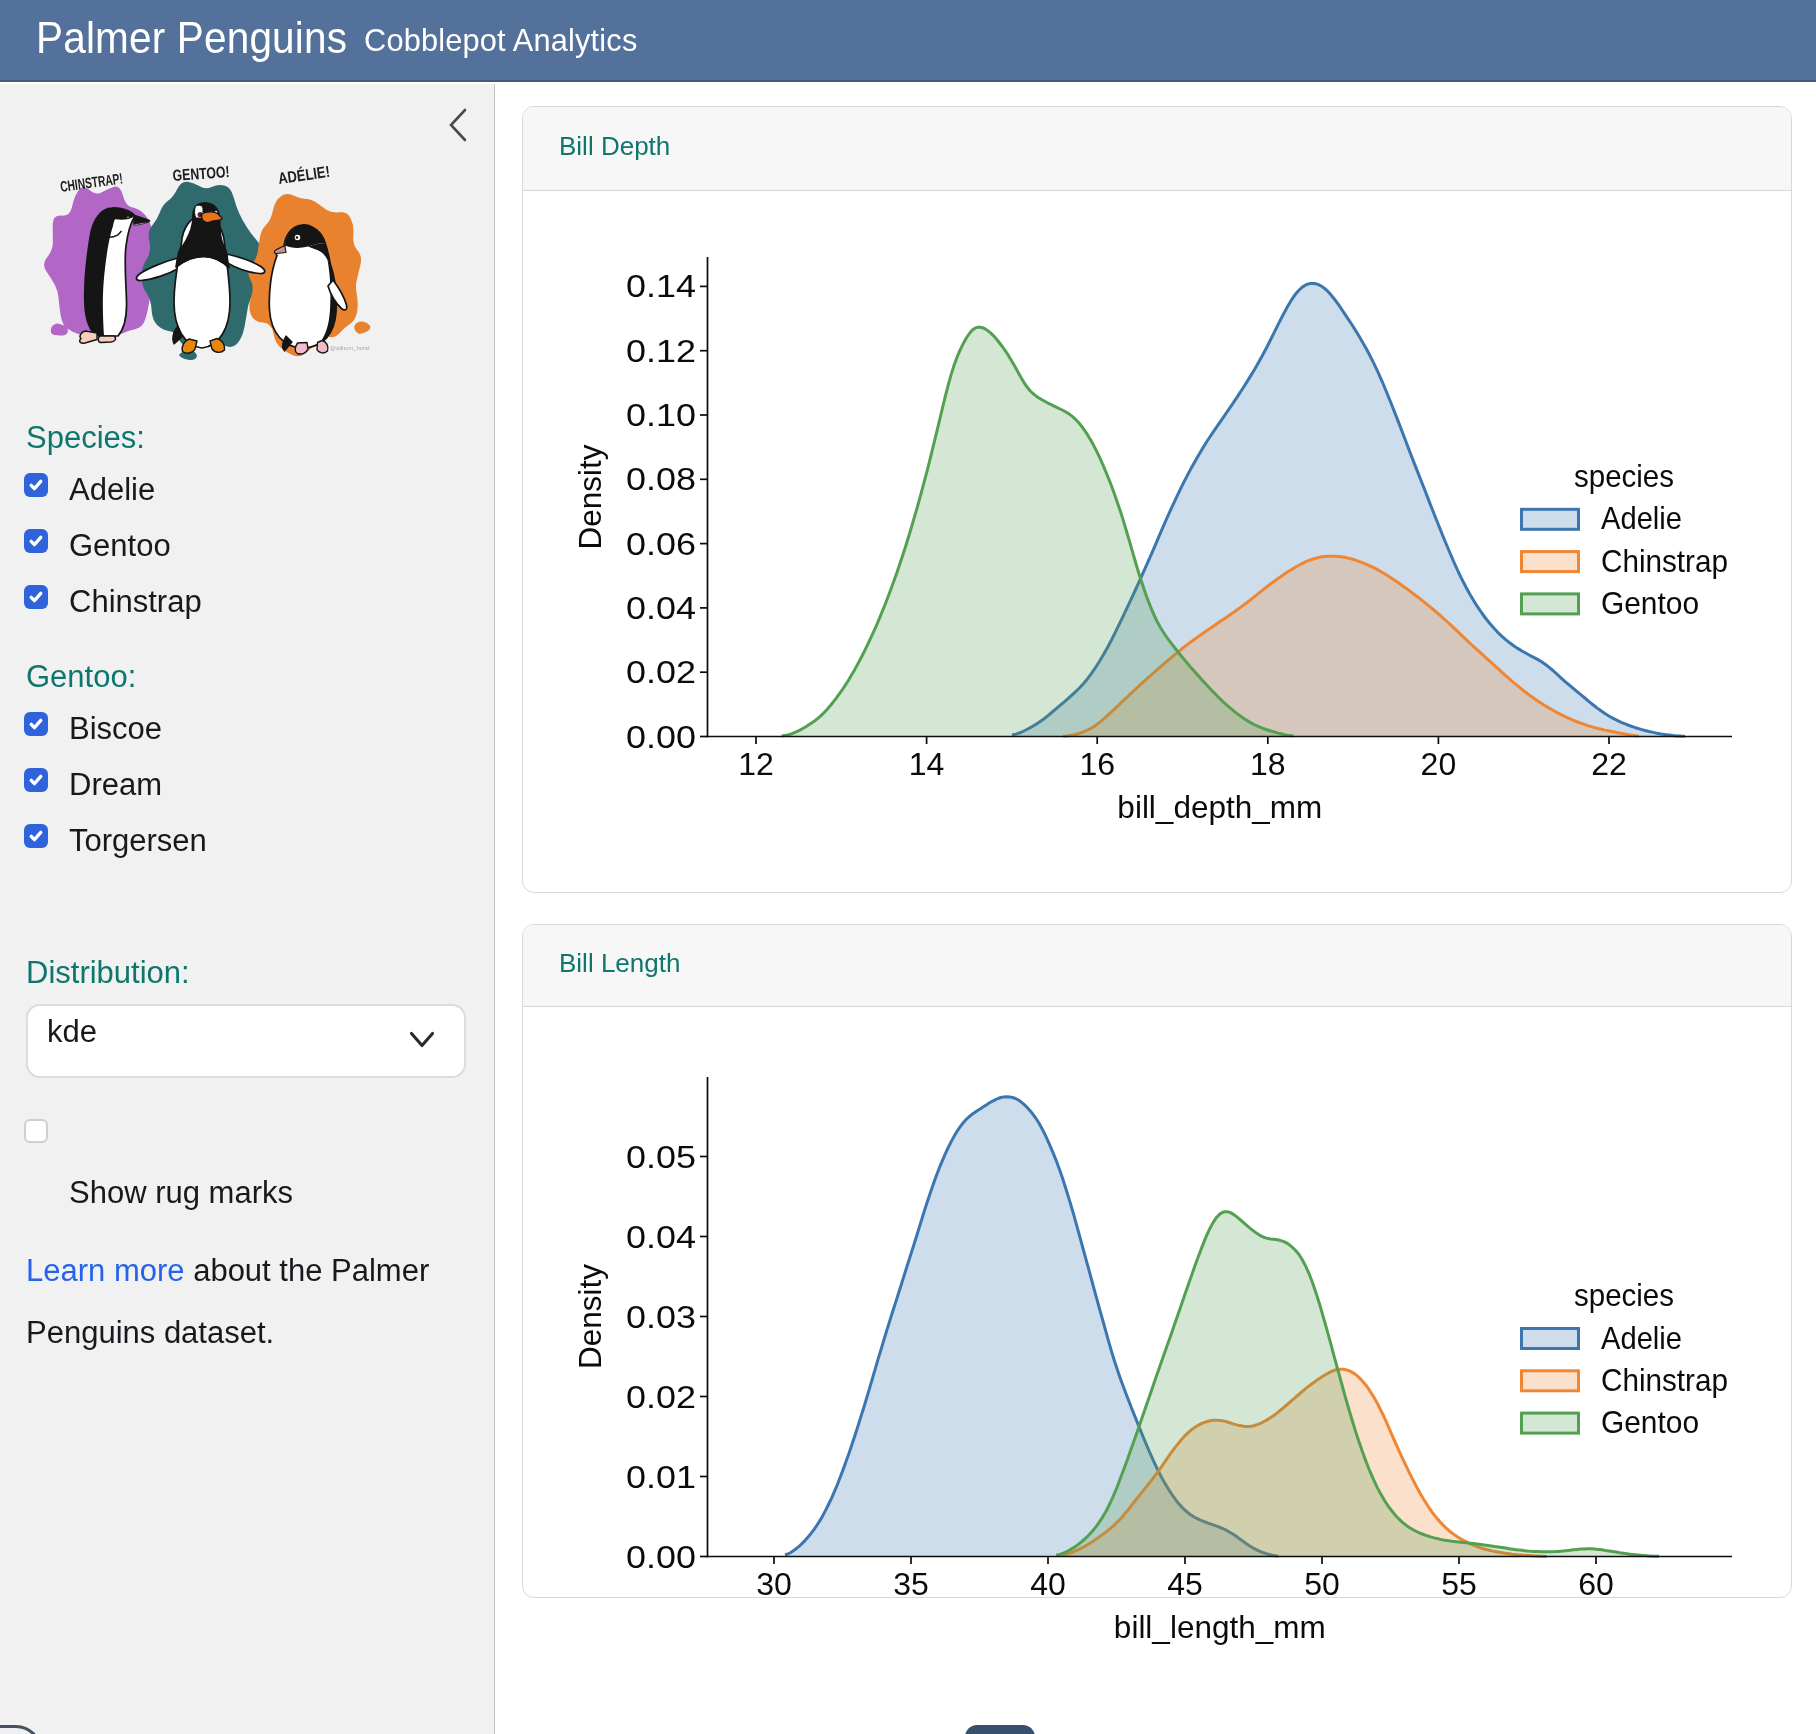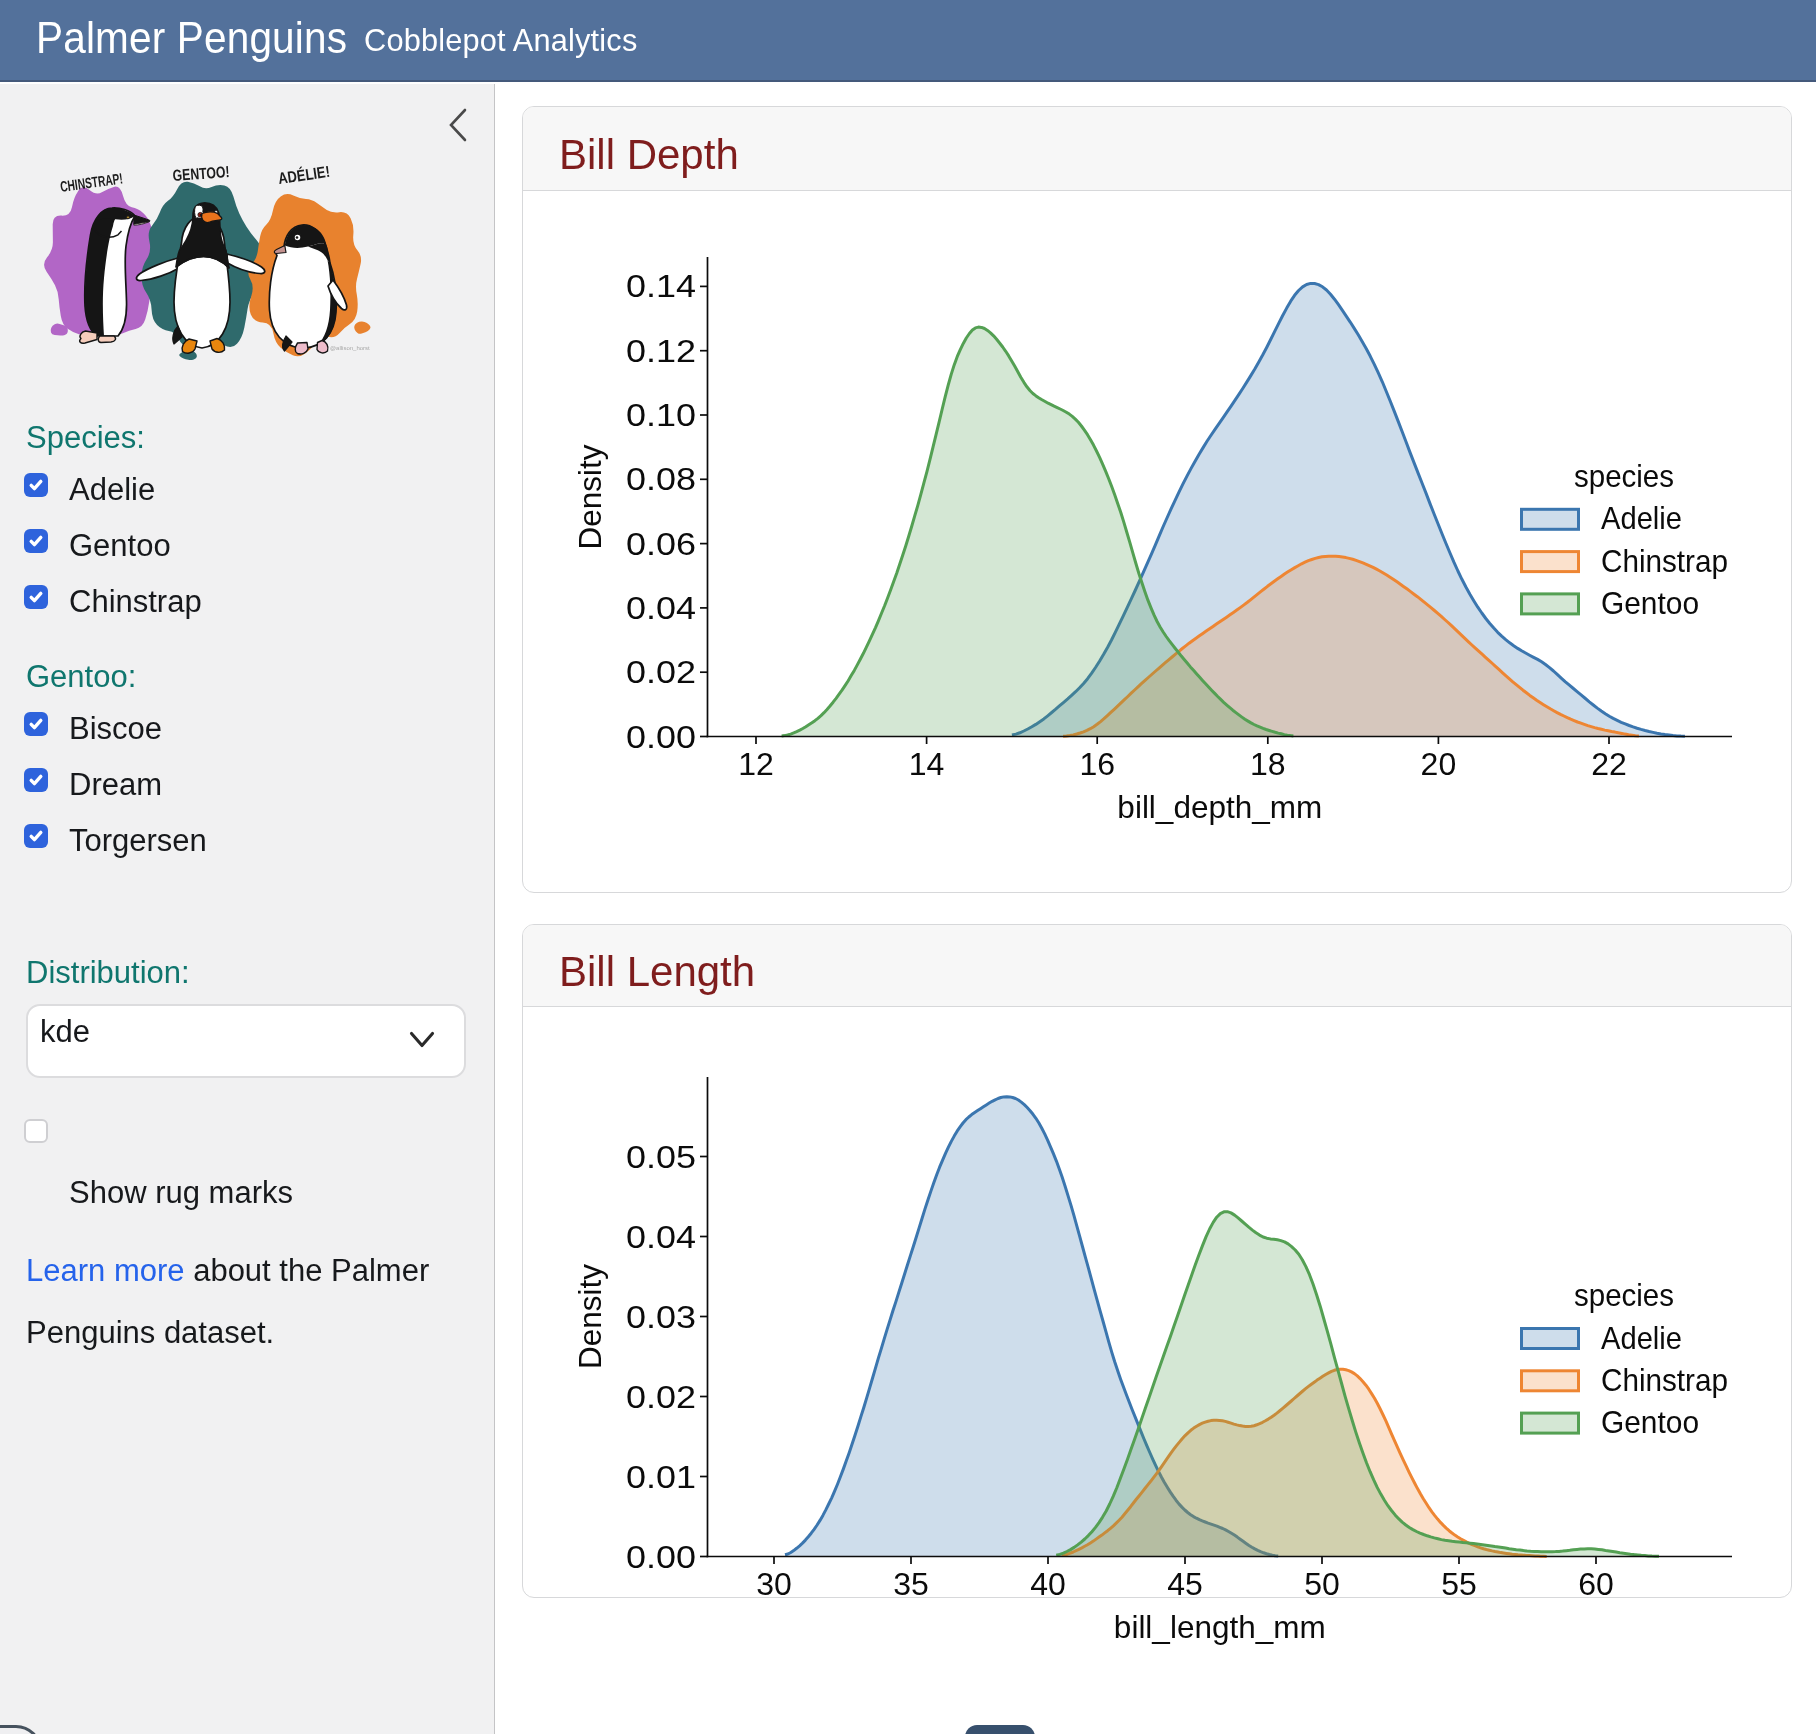--- a/index.html
+++ b/index.html
@@ -8,26 +8,26 @@
 #topbar{position:absolute;left:0;top:0;width:1816px;height:82px;background:#53719b;border-bottom:2px solid #44597b;box-sizing:border-box}
 #title{position:absolute;left:36px;top:12px;font-size:45px;color:#fff;letter-spacing:0.2px;transform:scaleX(0.9);transform-origin:left top}
 #subtitle{position:absolute;left:364px;top:22px;font-size:32px;color:#fff;letter-spacing:0.2px;transform:scaleX(0.96);transform-origin:left top}
 #sidebar{position:absolute;left:0;top:84px;width:495px;height:1650px;background:#f1f1f2;border-right:1.5px solid #c4c4c6;box-sizing:border-box}
 .slabel{position:absolute;left:26px;font-size:31px;color:#0f766e}
 .cblabel{position:absolute;left:69px;font-size:31px;color:#17191c}
 .cb{position:absolute;left:24px;width:24px;height:24px;background:#2e63dc;border-radius:6px}
 .cb svg{position:absolute;left:2px;top:2px}
 .cbu{position:absolute;left:24px;width:24px;height:24px;background:#fff;border:2px solid #cfcfd2;border-radius:6px;box-sizing:border-box}
 #selbox{position:absolute;left:26px;top:1004px;width:440px;height:74px;background:#fff;border:2px solid #dcdcde;border-radius:14px;box-sizing:border-box}
-#seltext{position:absolute;left:40px;top:1014px;font-size:31px;color:#17191c}
+#seltext{position:absolute;left:47px;top:1014px;font-size:31px;color:#17191c}
 #learn{position:absolute;left:26px;top:1240px;width:430px;font-size:31px;line-height:62px;color:#17191c}
 #learn a{color:#2563eb;text-underline-offset:5px}
 .card{position:absolute;left:522px;width:1270px;background:#fff;border:1px solid #d7d8da;border-radius:12px;box-sizing:border-box}
 .cardh{position:absolute;left:0;top:0;width:100%;background:#f7f7f7;border-bottom:1px solid #d7d8da;border-radius:11px 11px 0 0;box-sizing:border-box}
-.cardh span{position:absolute;left:36px;font-size:42px;color:#7f1d1d}
+.cardh span{position:absolute;left:36px;font-size:26px;color:#0f766e}
 #card1{top:106px;height:787px}
 #card1 .cardh{height:84px}
 #card1 .cardh span{top:24px}
 #card2{top:924px;height:674px}
 #card2 .cardh{height:82px}
 #card2 .cardh span{top:23px}
 #chev{position:absolute;left:444px;top:106px;width:30px;height:38px}
 #dock1{position:absolute;left:-162px;top:1725px;width:198px;height:60px;border:3px solid #46525e;border-radius:26px;background:#efeff1}
 #dock2{position:absolute;left:965px;top:1725px;width:70px;height:30px;border-radius:12px;background:#37506d}
 </style>

